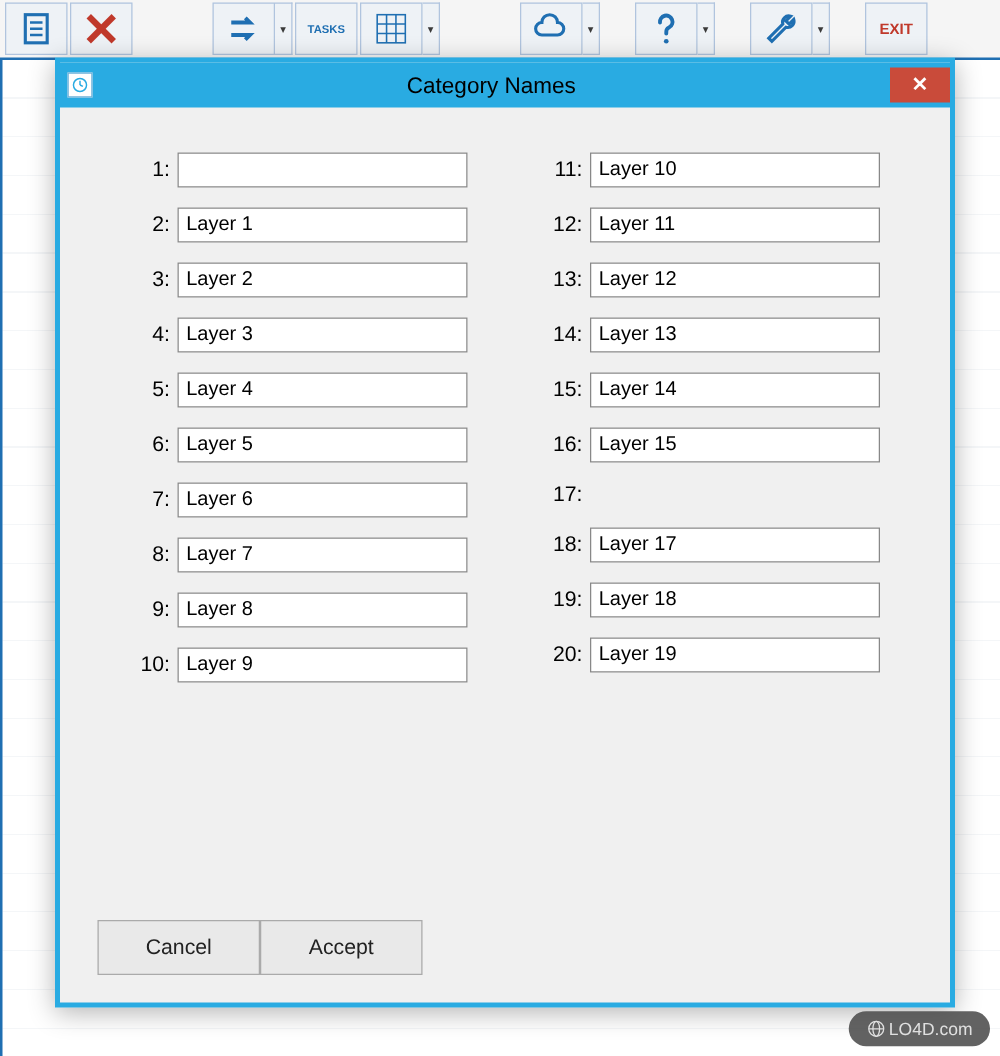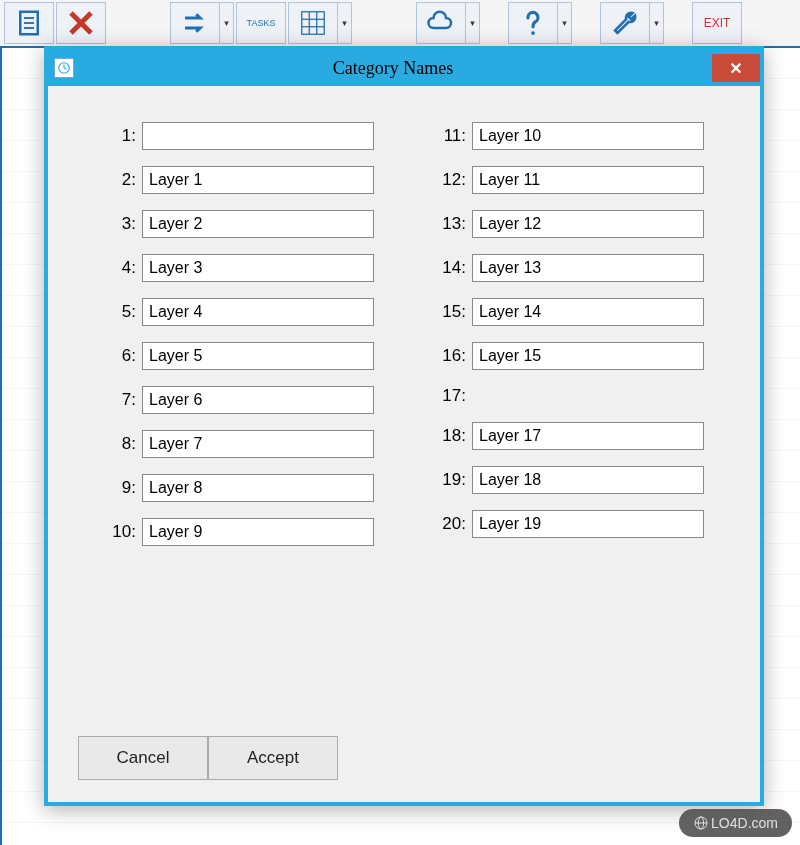--- a/index.html
+++ b/index.html
@@ -34,21 +34,21 @@
     border: 1px solid #b0c4de;
     display: flex;
     align-items: center;
     justify-content: center;
     position: relative;
   }
   .tb-btn svg { width: 30px; height: 30px; }
   .tb-text {
     font-size: 9px;
     color: #1f6fb2;
-    font-weight: normal;
+    font-weight: bold;
     text-align: center;
   }
   .tb-drop {
     width: 14px;
     height: 42px;
     border: 1px solid #b0c4de;
     border-left: none;
     display: flex;
     align-items: center;
     justify-content: center;
@@ -85,21 +85,20 @@
     background: #f0f0f0;
     border: 4px solid #29abe2;
     box-shadow: 0 4px 20px rgba(0,0,0,0.3);
   }
   .titlebar {
     height: 36px;
     background: #29abe2;
     display: flex;
     align-items: center;
     position: relative;
-    font-family: Liberation Serif, serif;
   }
   .titlebar-icon {
     width: 20px;
     height: 20px;
     margin-left: 6px;
     background: #fff;
     border: 1px solid #6bb0d9;
     display: flex;
     align-items: center;
     justify-content: center;

